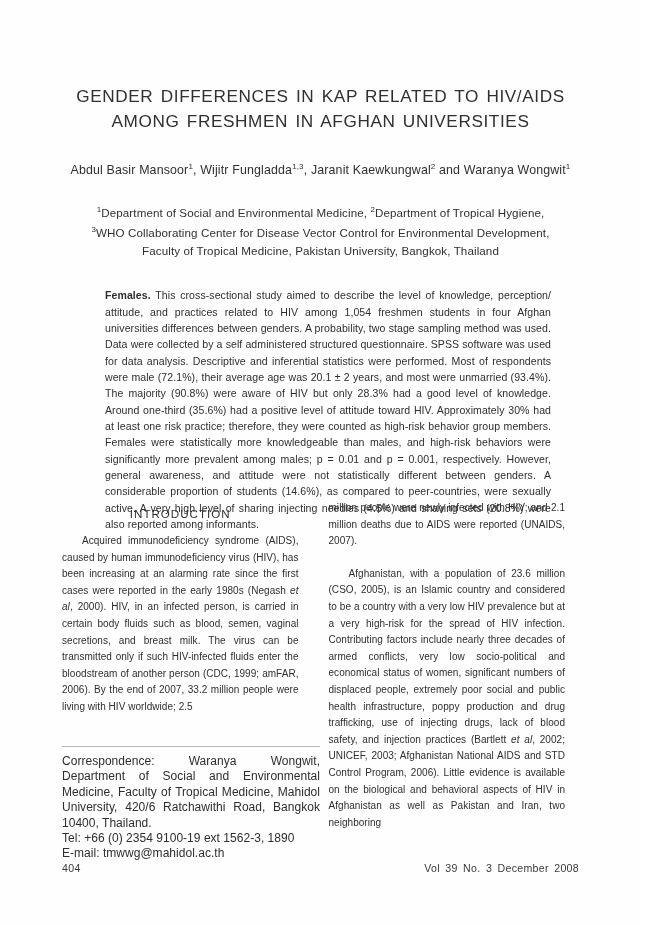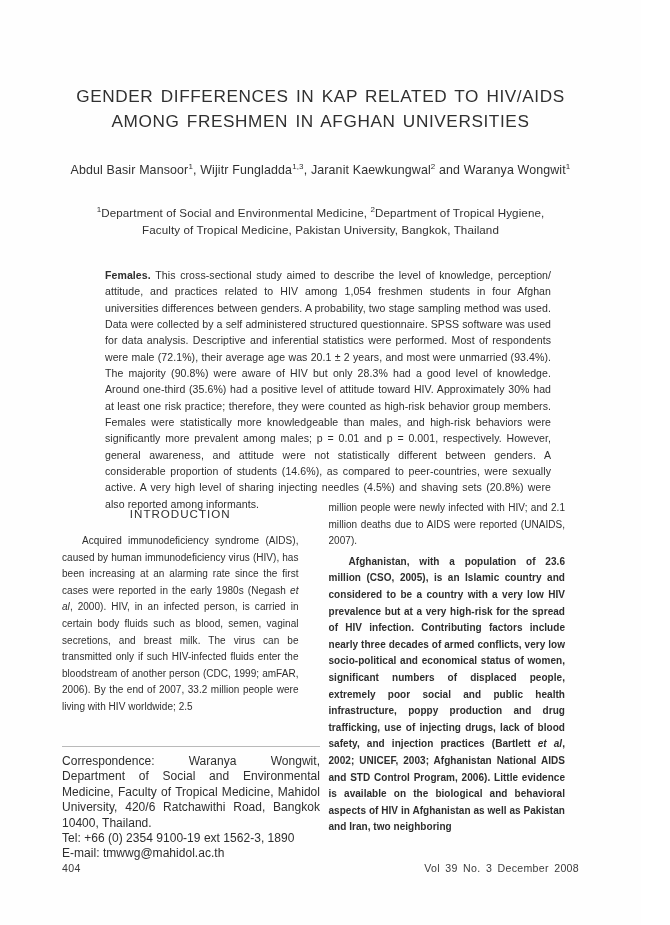--- a/index.html
+++ b/index.html
@@ -95,21 +95,21 @@
   }
   .body-p {
     font-size: 10px;
     line-height: 16.6px;
     text-align: justify;
     color: #2e2e2e;
     margin: 0 0 0 0;
     text-indent: 20px;
     letter-spacing: 0.04px;
   }
-  .body-p + .body-p { margin-top: 4px; font-weight: bold; }
+  .body-p + .body-p { margin-top: 16px; }
   .body-p i { font-style: italic; }
 
   
   .corr-wrap {
     position: absolute;
     left: 0;
     top: 246px;
     width: 258px;
   }
   .corr-rule {
@@ -152,20 +152,21 @@
       <span class="tline">GENDER DIFFERENCES IN KAP RELATED TO HIV/AIDS</span>
       <span class="tline">AMONG FRESHMEN IN AFGHAN UNIVERSITIES</span>
     </h1>
 
     <div class="authors">
       Abdul Basir Mansoor<sup>1</sup>, Wijitr Fungladda<sup>1,3</sup>, Jaranit Kaewkungwal<sup>2</sup> and Waranya Wongwit<sup>1</sup>
     </div>
 
     <div class="affiliations">
       <span class="aline"><sup>1</sup>Department of Social and Environmental Medicine, <sup>2</sup>Department of Tropical Hygiene,</span>
+      <span class="aline"><sup>3</sup>WHO Collaborating Center for Disease Vector Control for Environmental Development,</span>
       <span class="aline">Faculty of Tropical Medicine, Pakistan University, Bangkok, Thailand</span>
     </div>
   </div>
 
   <div class="abstract">
     <b>Females.</b>
     <span>This cross-sectional study aimed to describe the level of knowledge, perception/ attitude, and practices related to HIV among 1,054 freshmen students in four Afghan universities differences between genders. A probability, two stage sampling method was used. Data were collected by a self administered structured questionnaire. SPSS software was used for data analysis. Descriptive and inferential statistics were performed. Most of respondents were male (72.1%), their average age was 20.1 ± 2 years, and most were unmarried (93.4%). The majority (90.8%) were aware of HIV but only 28.3% had a good level of knowledge. Around one-third (35.6%) had a positive level of attitude toward HIV. Approximately 30% had at least one risk practice; therefore, they were counted as high-risk behavior group members. Females were statistically more knowledgeable than males, and high-risk behaviors were significantly more prevalent among males; p = 0.01 and p = 0.001, respectively. However, general awareness, and attitude were not statistically different between genders. A considerable proportion of students (14.6%), as compared to peer-countries, were sexually active. A very high level of sharing injecting needles (4.5%) and shaving sets (20.8%) were also reported among informants.</span>
   </div>
 
   <div class="columns">

